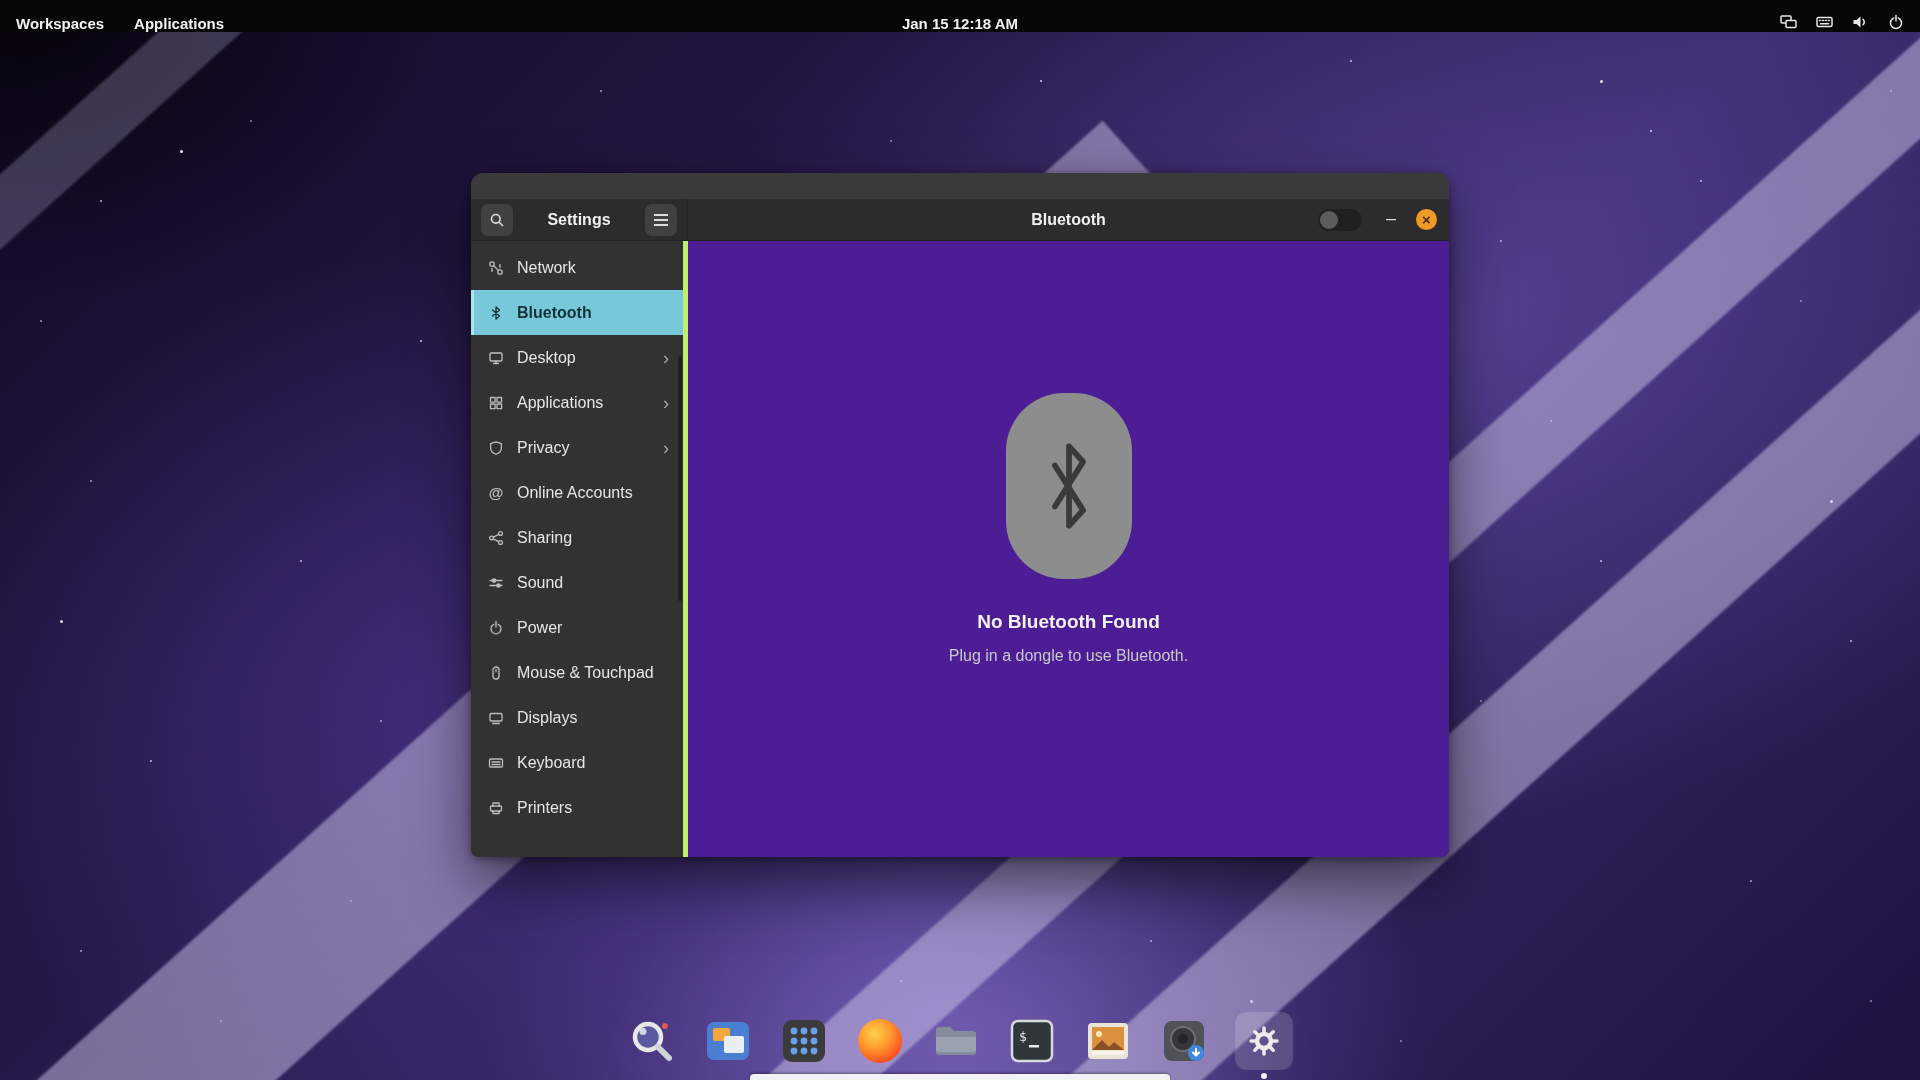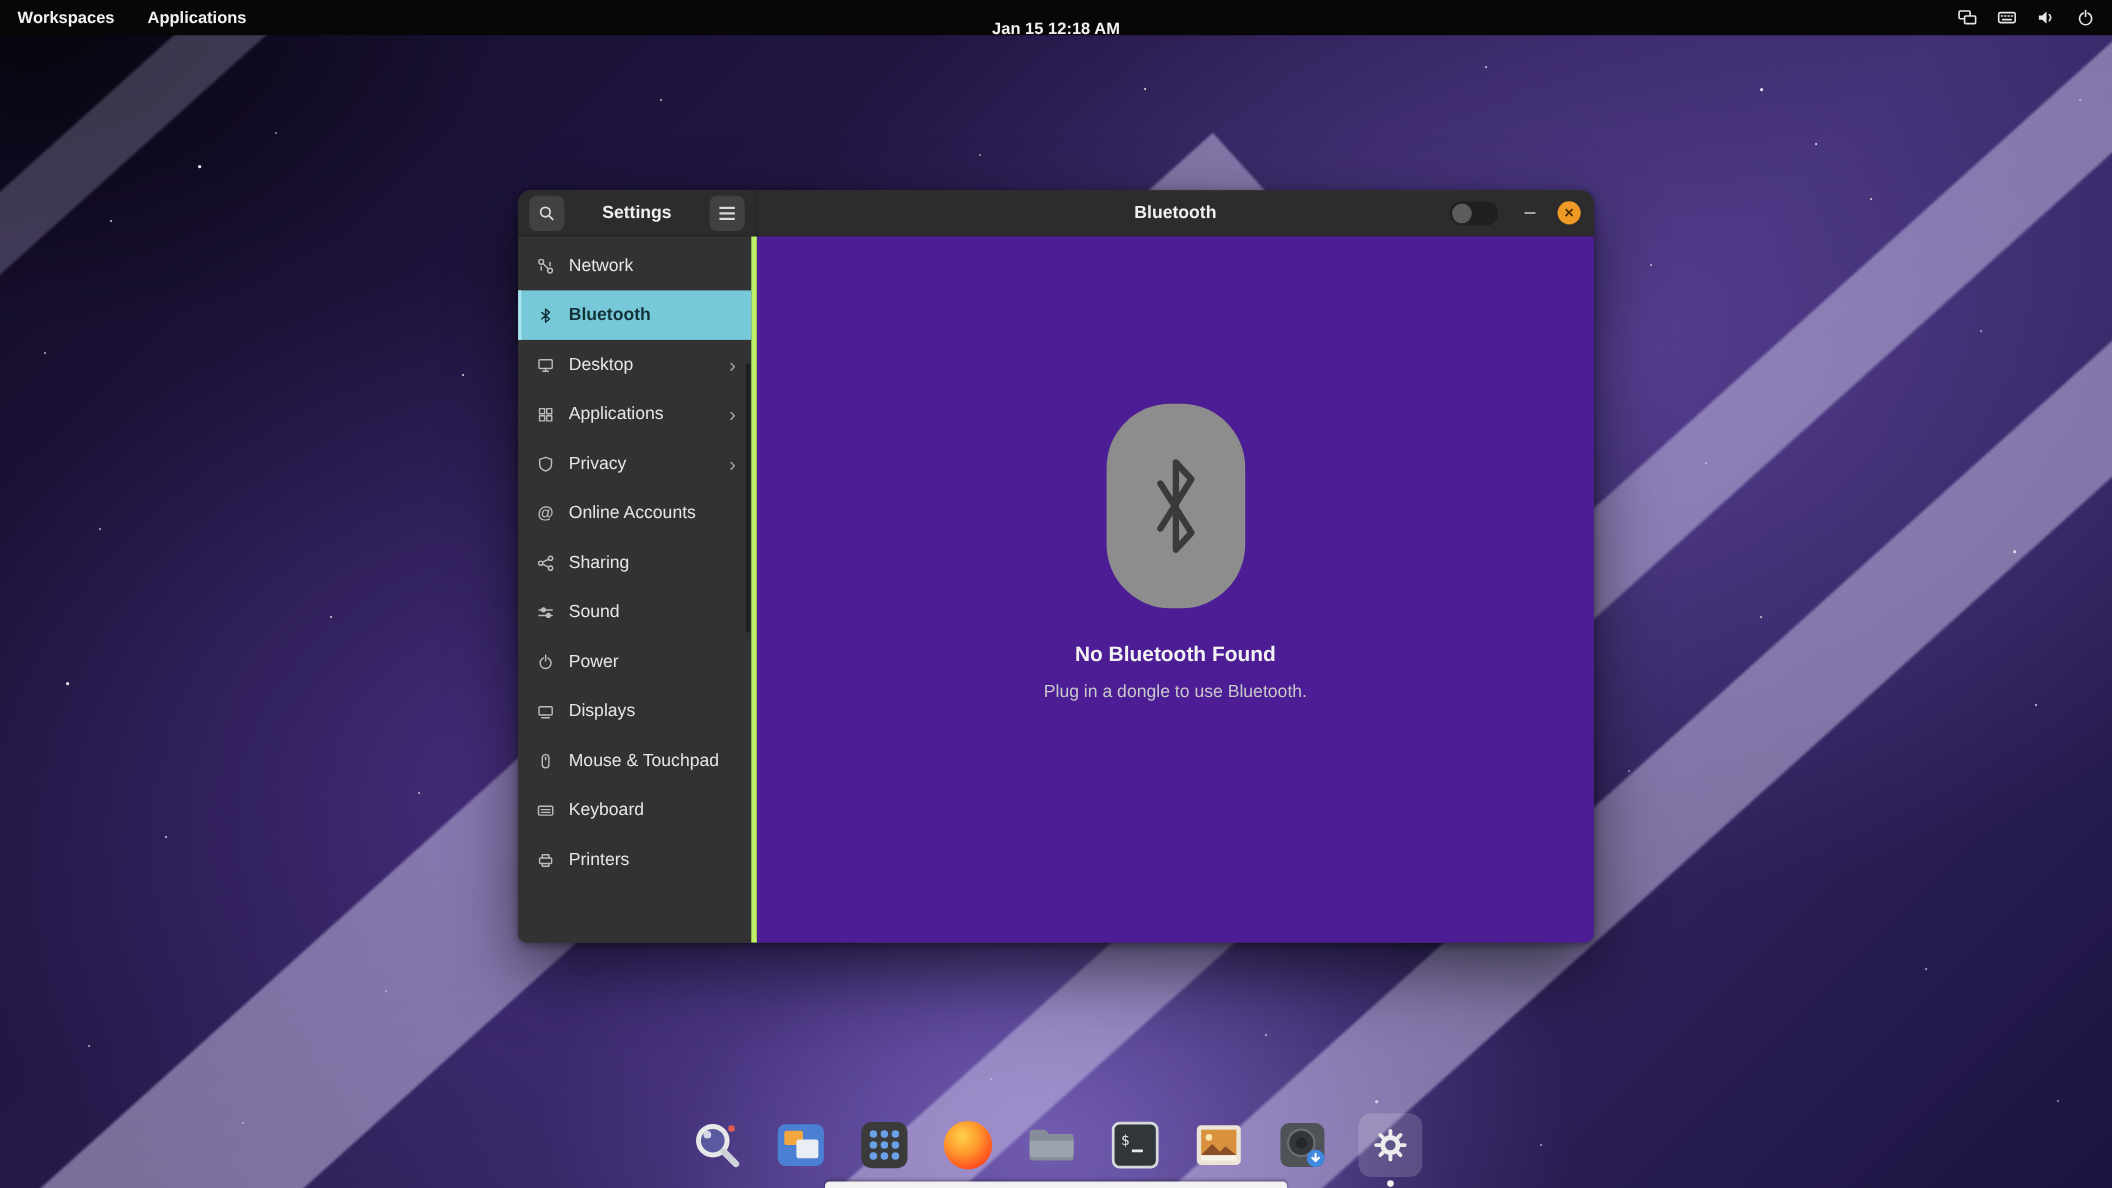--- a/index.html
+++ b/index.html
@@ -36,33 +36,33 @@
       1600px 80px rgba(255,255,255,.85),1830px 500px rgba(255,255,255,.9),480px 820px rgba(255,255,255,.85),
       1250px 1000px rgba(255,255,255,.8),60px 620px rgba(255,255,255,.85); }
   .stripe { position:absolute; width:2600px; background:rgba(205,196,234,.5); transform:rotate(-42deg); filter:blur(1px); pointer-events:none; }
   .stripe.a { height:160px; left:-1110px; top:970px; }
   .stripe.b { height:75px;  left:350px;   top:294px; }
   .stripe.c { height:92px;  left:491px;   top:442px; }
   .stripe.d { height:56px;  left:-1240px; top:130px; background:rgba(205,196,234,.25); }
 
   
   .topbar { position:absolute; left:0; top:0; width:1920px; height:32px; background:#070707;
-    display:flex; align-items:center; color:#f2f2f2; font-size:15px; font-weight:bold; z-index:50; }
+    display:flex; align-items:flex-end; color:#f2f2f2; font-size:15px; font-weight:bold; z-index:50; }
   .topbar .left { display:flex; gap:30px; padding-left:16px; }
   .topbar .left span { cursor:default; }
   .topbar .clock { position:absolute; left:0; right:0; text-align:center;margin-top:21px; }
   .topbar .right { margin-left:auto; display:flex; gap:16px; align-items:center; padding-right:14px; position:relative; z-index:2; }
   .tbicon { width:20px; height:20px; display:flex; align-items:center; justify-content:center; }
   .tbicon svg { stroke:#e6e6e6; fill:none; stroke-width:1.5; stroke-linecap:round; stroke-linejoin:round; }
 
   
   .window { position:absolute; left:471px; top:173px; width:978px; height:684px;
     border-radius:12px 12px 8px 8px; overflow:hidden; background:#3a3a3b;
     box-shadow:0 24px 60px rgba(0,0,0,.55), 0 2px 8px rgba(0,0,0,.4); z-index:10; display:flex; flex-direction:column; }
-  .titlebar { height:42px; display:flex; flex-shrink:0; background:#2c2c2c; border-bottom:1px solid #222; }
+  .titlebar { height:42px; display:flex; flex-shrink:0; background:#2c2c2c; border-bottom:1px solid #222;margin-top:26px; }
   .tb-left { width:217px; display:flex; align-items:center; padding:0 10px; position:relative; border-right:1px solid #252525; }
   .tb-left .wtitle { position:absolute; left:0; right:0; text-align:center; color:#f0f0f0; font-size:16px; font-weight:bold; pointer-events:none; }
   .hbtn { width:32px; height:32px; border-radius:7px; background:#414141; display:flex; align-items:center; justify-content:center; cursor:pointer; z-index:2; }
   .hbtn.menu { margin-left:auto; }
   .hbtn svg { stroke:#dcdcdc; fill:none; stroke-width:1.6; stroke-linecap:round; }
   .hamb { width:14px; height:2px; background:#dcdcdc; box-shadow:0 -5px 0 #dcdcdc, 0 5px 0 #dcdcdc; }
   .tb-right { flex:1; display:flex; align-items:center; position:relative; padding:0 12px; }
   .tb-right .ptitle { position:absolute; left:0; right:0; text-align:center; color:#f0f0f0; font-size:16px; font-weight:bold; pointer-events:none; }
   .toggle { margin-left:auto; width:44px; height:22px; border-radius:11px; background:#202020; position:relative; cursor:pointer; z-index:2; }
   .toggle .knob { position:absolute; left:2px; top:2px; width:18px; height:18px; border-radius:50%; background:#5c5c5c; }
@@ -262,35 +262,35 @@
               <path d="M8 1.5v5.5" stroke="#323233" stroke-width="3"></path>
               <path d="M8 1.5v5.5"></path>
             </svg>
           </span>
         <span class="lbl">Power</span>
       </div>
 
       <div class="row">
         <span class="si">
             <svg width="16" height="16" viewBox="0 0 16 16">
+              <rect x="5" y="2" width="6" height="12" rx="3"></rect>
+              <path d="M8 4.5v2.2"></path>
+            </svg>
+          </span>
+        <span class="lbl">Mouse &amp; Touchpad</span>
+      </div>
+
+      <div class="row">
+        <span class="si">
+            <svg width="16" height="16" viewBox="0 0 16 16">
               <rect x="2" y="3.5" width="12" height="7.5" rx="1"></rect>
               <path d="M4.5 13.5h7"></path>
             </svg>
           </span>
         <span class="lbl">Displays</span>
-      </div>
-
-      <div class="row">
-        <span class="si">
-            <svg width="16" height="16" viewBox="0 0 16 16">
-              <rect x="5" y="2" width="6" height="12" rx="3"></rect>
-              <path d="M8 4.5v2.2"></path>
-            </svg>
-          </span>
-        <span class="lbl">Mouse &amp; Touchpad</span>
       </div>
 
       <div class="row">
         <span class="si">
             <svg width="16" height="16" viewBox="0 0 16 16">
               <rect x="1.5" y="4" width="13" height="8" rx="1"></rect>
               <path d="M4 7h8M4 9.5h8"></path>
             </svg>
           </span>
         <span class="lbl">Keyboard</span>

